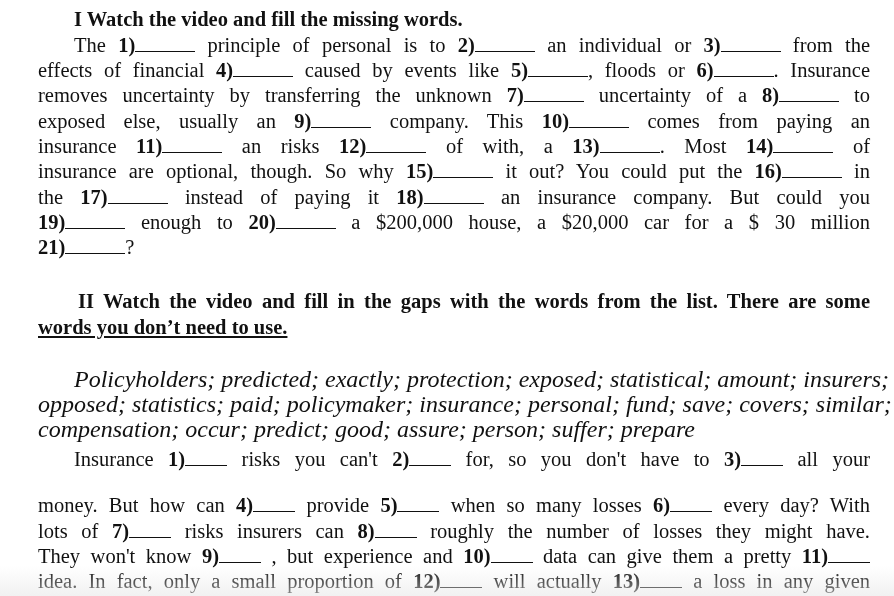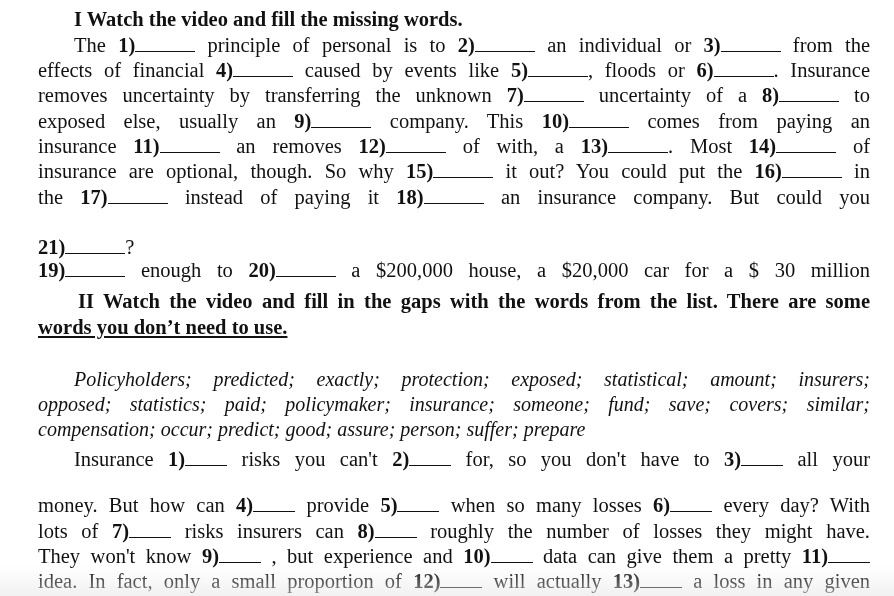--- a/index.html
+++ b/index.html
@@ -16,48 +16,48 @@
     pointer-events:none;
   }
   .page { position:absolute; left:38px; top:0; width:832px; }
   .line {
     position:absolute; left:0; width:832px; height:26px;
     font-size:20.5px; line-height:26px; white-space:nowrap;
     text-align:justify; text-align-last:justify;
   }
   .line.left { text-align:left; text-align-last:left; }
   .h { font-weight:bold; }
-  .it { font-style:italic; font-size:20px; }
+  .it { font-style:italic; font-size:24px; }
   b { font-weight:bold; }
   .blank { display:inline-block; border-bottom:1.3px solid #111; height:18px; vertical-align:baseline; }
   .b6 { width:60px; }
   .b4 { width:42px; }
 </style>
 </head>
 <body>
 
 <div class="page">
   <div class="line left h" style="top:6px;padding-left:36px;">I Watch the video  and fill the missing words.</div>
   <div id="s1">
       <div class="line" style="top: 32px; padding-left: 36px; width: 796px;"><span>The </span><b>1)</b><span class="blank b6"></span><span> principle of personal is to </span><b>2)</b><span class="blank b6"></span><span> an individual or </span><b>3)</b><span class="blank b6"></span><span> from the</span></div>
       <div class="line" style="top: 57px;"><span>effects of financial </span><b>4)</b><span class="blank b6"></span><span> caused by events like </span><b>5)</b><span class="blank b6"></span><span>, floods or </span><b>6)</b><span class="blank b6"></span><span>. Insurance</span></div>
       <div class="line" style="top: 82px;"><span>removes uncertainty by transferring the unknown </span><b>7)</b><span class="blank b6"></span><span> uncertainty of a </span><b>8)</b><span class="blank b6"></span><span> to</span></div>
       <div class="line" style="top: 108px;"><span>exposed else, usually an </span><b>9)</b><span class="blank b6"></span><span> company. This </span><b>10)</b><span class="blank b6"></span><span> comes from paying an</span></div>
-      <div class="line" style="top: 133px;"><span>insurance </span><b>11)</b><span class="blank b6"></span><span> an removes </span><b>12)</b><span class="blank b6"></span><span> of with, a </span><b>13)</b><span class="blank b6"></span><span>. Most </span><b>14)</b><span class="blank b6"></span><span> of</span></div>
+      <div class="line" style="top: 133px;"><span>insurance </span><b>11)</b><span class="blank b6"></span><span> an risks </span><b>12)</b><span class="blank b6"></span><span> of with, a </span><b>13)</b><span class="blank b6"></span><span>. Most </span><b>14)</b><span class="blank b6"></span><span> of</span></div>
       <div class="line" style="top: 158px;"><span>insurance are optional, though. So why </span><b>15)</b><span class="blank b6"></span><span> it out? You could put the </span><b>16)</b><span class="blank b6"></span><span> in</span></div>
       <div class="line" style="top: 184px;"><span>the </span><b>17)</b><span class="blank b6"></span><span> instead of paying it </span><b>18)</b><span class="blank b6"></span><span> an insurance company.  But could you</span></div>
-      <div class="line" style="top: 209px; margin-top: 48px;"><b>19)</b><span class="blank b6"></span><span> enough to </span><b>20)</b><span class="blank b6"></span><span> a $200,000 house, a $20,000 car for a $ 30 million</span></div>
+      <div class="line" style="top: 209px;"><b>19)</b><span class="blank b6"></span><span> enough to </span><b>20)</b><span class="blank b6"></span><span> a $200,000 house, a $20,000 car for a $ 30 million</span></div>
       <div class="line left" style="top: 234px;"><b>21)</b><span class="blank b6"></span><span>?</span></div>
     </div>
 
   <div class="line h" style="top:288px;padding-left:40px;width:792px;">II Watch the video  and fill in the gaps with the words from the list. There are some</div>
   <div class="line left h" style="top:314px;text-decoration:underline;">words you don’t need to use.</div>
 
   <div class="line it" style="top:366px;padding-left:36px;width:796px;">Policyholders; predicted; exactly; protection; exposed; statistical; amount; insurers;</div>
-  <div class="line it" style="top:391px;">opposed; statistics; paid; policymaker; insurance; someone; fund; save; covers; similar;</div>
+  <div class="line it" style="top:391px;">opposed; statistics; paid; policymaker; insurance; personal; fund; save; covers; similar;</div>
   <div class="line left it" style="top:416px;">compensation; occur; predict; good; assure; person; suffer; prepare</div>
 
   <div id="s2">
       <div class="line" style="top: 446px; padding-left: 36px; width: 796px;"><span>Insurance </span><b>1)</b><span class="blank b4"></span><span> risks you can't </span><b>2)</b><span class="blank b4"></span><span> for, so you don't have to </span><b>3)</b><span class="blank b4"></span><span> all your</span></div>
       <div class="line" style="top: 492px;"><span>money. But how can </span><b>4)</b><span class="blank b4"></span><span> provide </span><b>5)</b><span class="blank b4"></span><span> when so many losses </span><b>6)</b><span class="blank b4"></span><span> every day? With</span></div>
       <div class="line" style="top: 518px;"><span>lots of </span><b>7)</b><span class="blank b4"></span><span> risks insurers can </span><b>8)</b><span class="blank b4"></span><span> roughly the number of losses they might have.</span></div>
       <div class="line" style="top: 543px;"><span>They won't know </span><b>9)</b><span class="blank b4"></span><span> , but experience and </span><b>10)</b><span class="blank b4"></span><span> data can give them a pretty </span><b>11)</b><span class="blank b4"></span></div>
       <div class="line" style="top: 568px;"><span>idea. In fact, only a small proportion of </span><b>12)</b><span class="blank b4"></span><span> will actually </span><b>13)</b><span class="blank b4"></span><span> a loss in any given</span></div>
     </div>
 </div>

